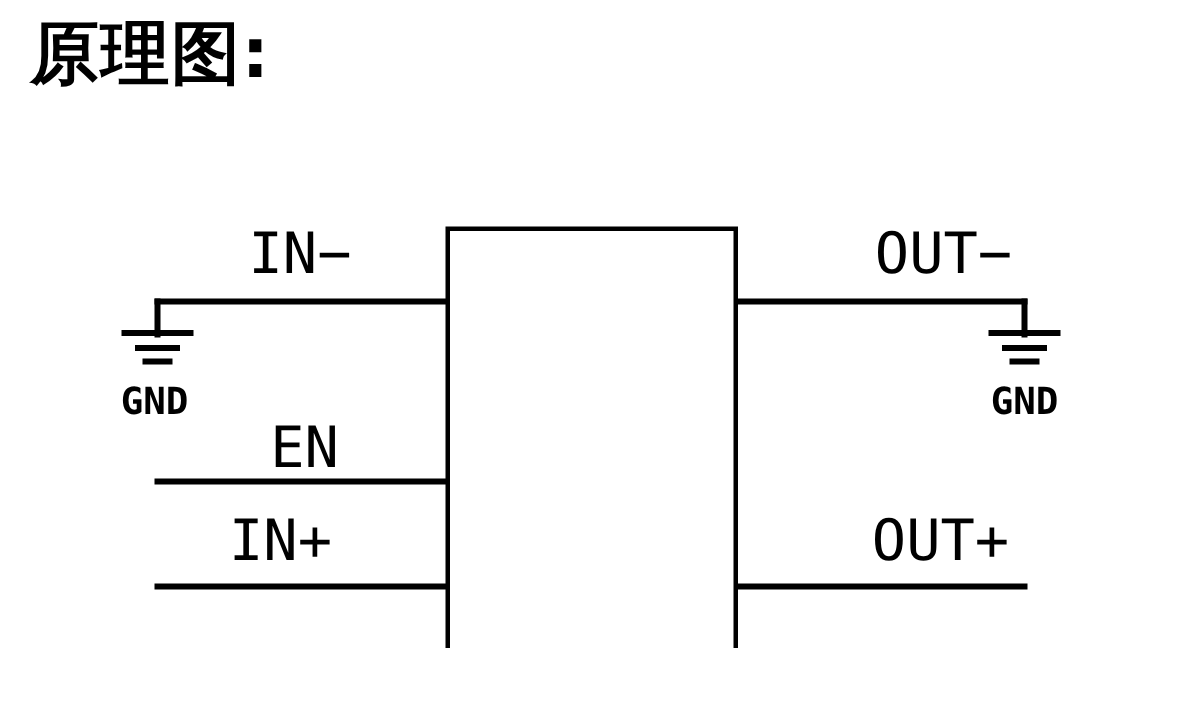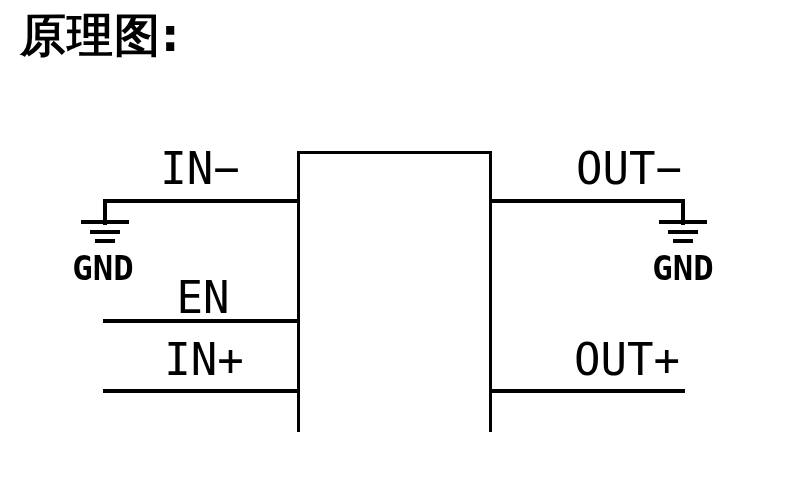--- a/index.html
+++ b/index.html
@@ -68,38 +68,38 @@
   }
   .gnd-bar.b1 { left: 0;    top: 0;    width: 48px; }
   .gnd-bar.b2 { left: 9px;  top: 10px; width: 30px; }
   .gnd-bar.b3 { left: 14px; top: 19px; width: 20px; }
 
   .pin-label {
     position: absolute;
     width: 150px;
     text-align: center;
     font-family: "DejaVu Sans Mono", "Liberation Mono", monospace;
-    font-size: 44px;
+    font-size: 38px;
     line-height: 36px;
     font-weight: 500;
     color: #000000;
     white-space: nowrap;
   }
   #label-in-minus  { left: 125px; top: 151px; }
   #label-en        { left: 128px; top: 280px; }
-  #label-in-plus   { left: 129px; top: 342px; }
+  #label-in-plus   { left: 112px; top: 342px; }
   #label-out-minus { left: 554px; top: 151px; }
   #label-out-plus  { left: 552px; top: 342px; }
 
   .gnd-label {
     position: absolute;
     width: 150px;
     text-align: center;
     font-family: "DejaVu Sans Mono", "Liberation Mono", monospace;
-    font-size: 34px;
+    font-size: 25px;
     line-height: 30px;
     font-weight: bold;
     color: #000000;
   }
   #gnd-label-left  { left: 28px;  top: 253px; }
   #gnd-label-right { left: 608px; top: 253px; }
 </style>
 </head>
 <body>
 

